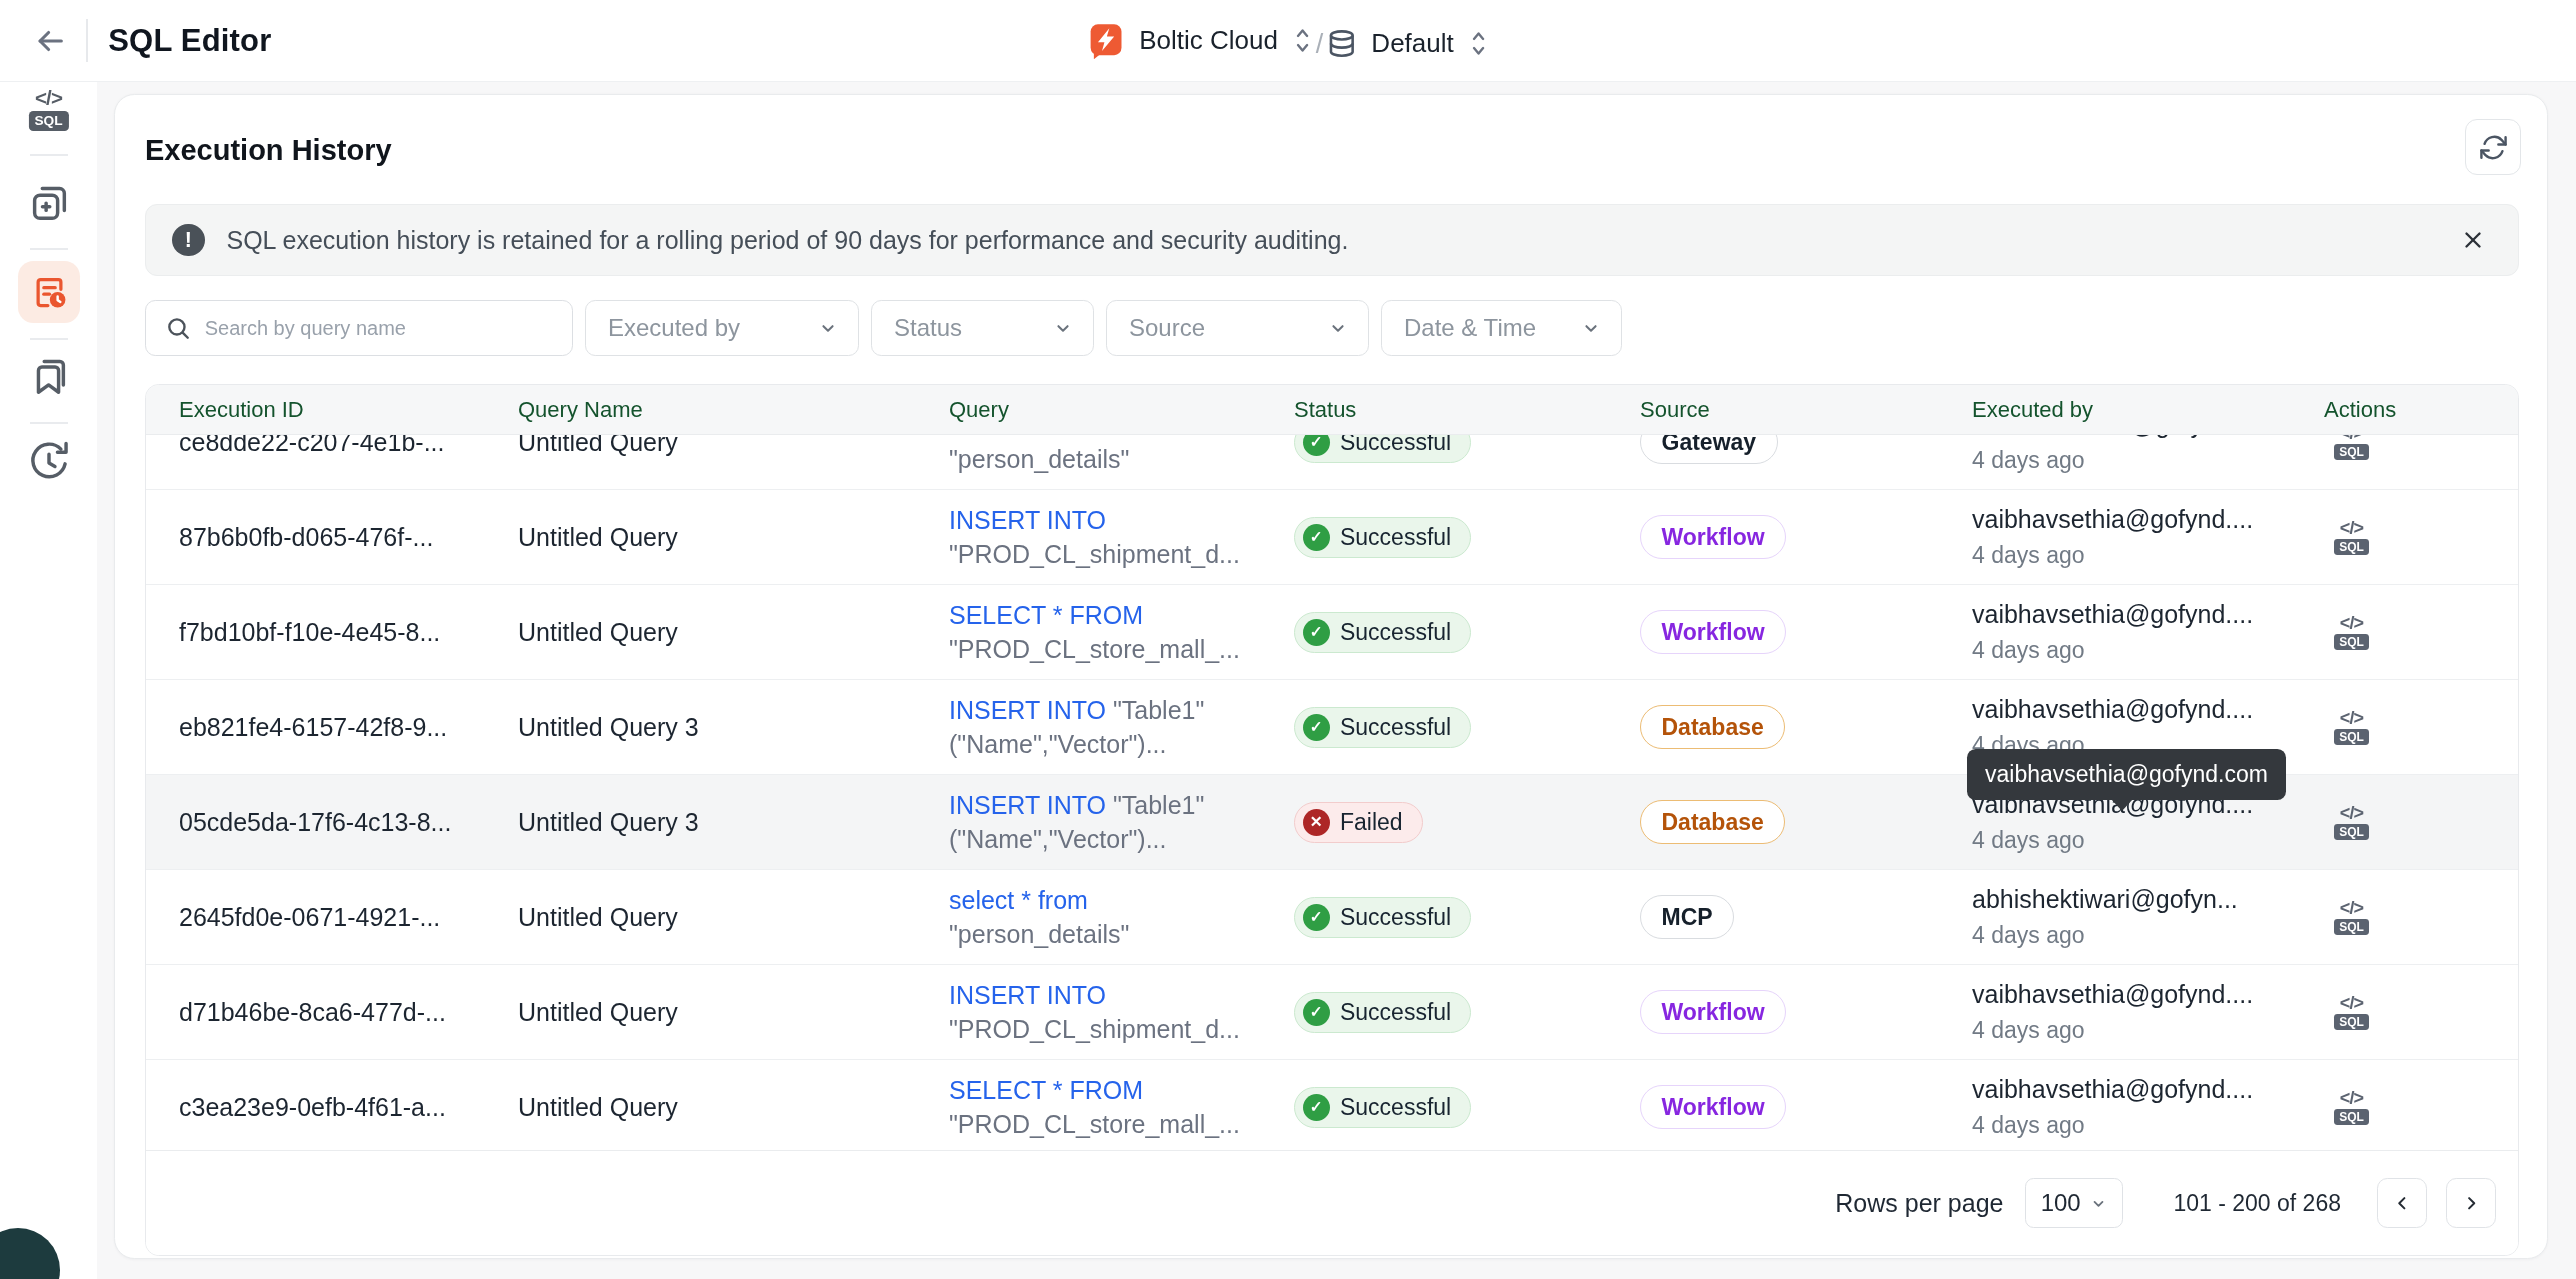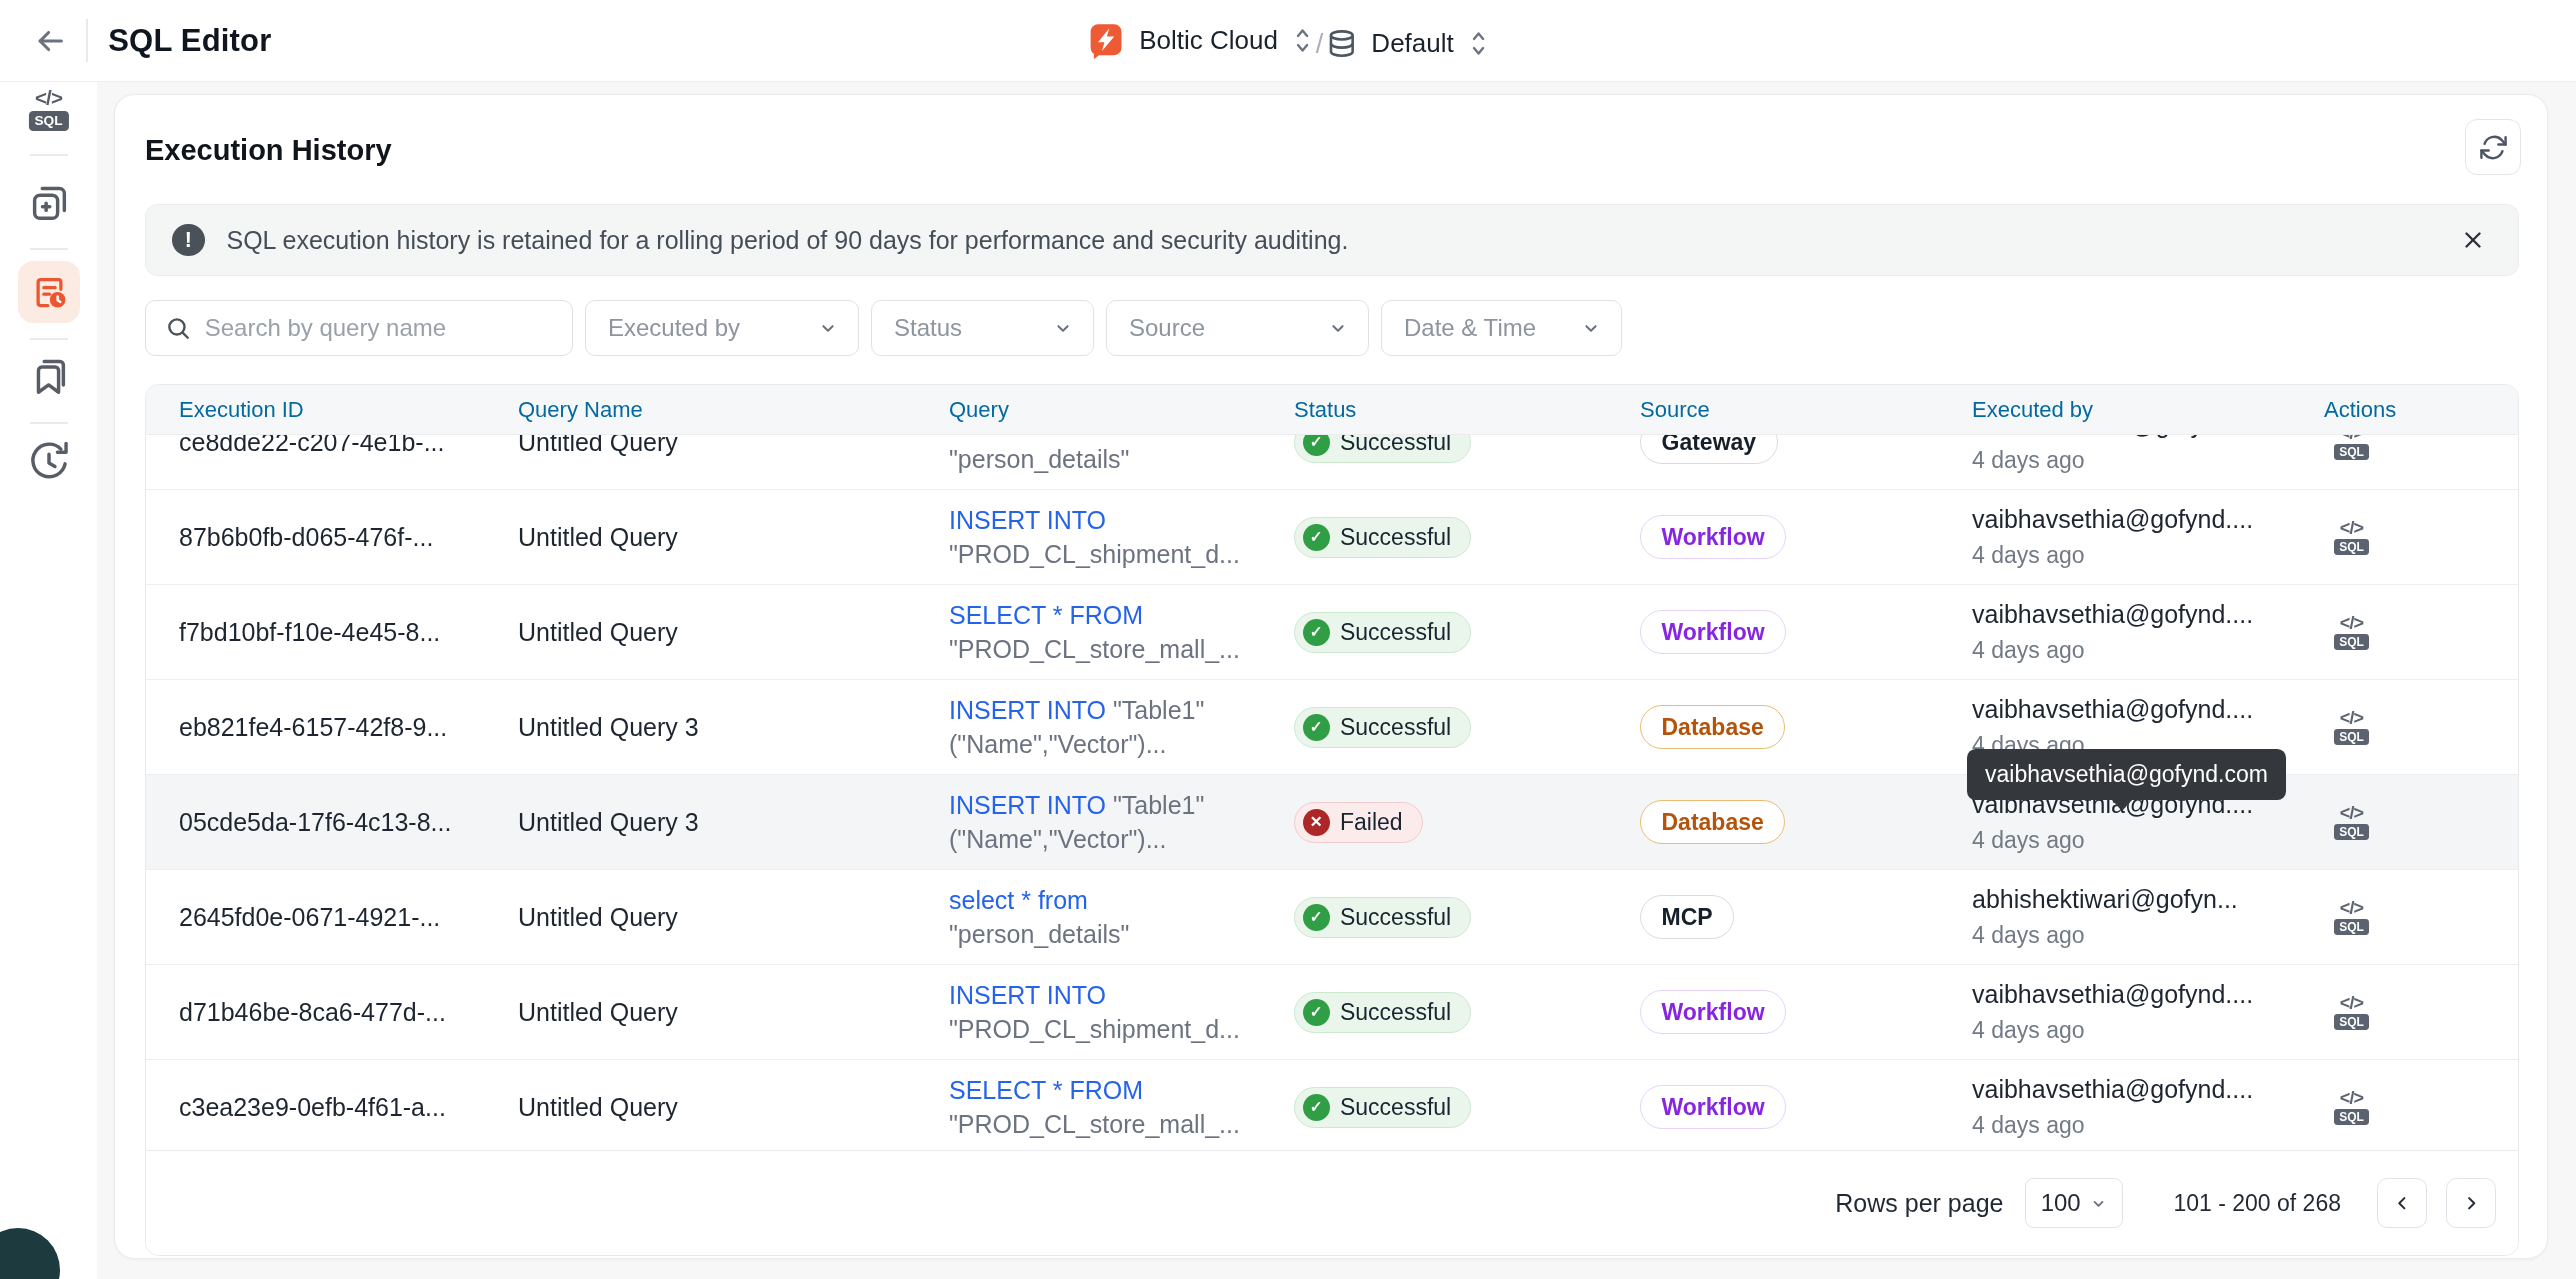--- a/index.html
+++ b/index.html
@@ -50,30 +50,30 @@
     background: #f4f5f5; border: 0.9px solid #ebedee; border-radius: 12px;
     display: flex; align-items: center; padding: 0 32.5px 0 26px;
   }
   .banner-icon { width: 32.5px; height: 32.5px; border-radius: 50%; background: #4a5158; color: #fff; font-size: 21.4px; font-weight: 700; display: flex; align-items: center; justify-content: center; flex: none; }
   .banner-text { margin-left: 22px; font-size: 25px; color: #454e58; }
   .banner-close { margin-left: auto; cursor: pointer; }
 
   
   .filters { position: absolute; left: 30px; top: 205px; height: 56px; display: flex; gap: 12px; }
   .search-box { width: 428px; height: 56px; border: 1.3px solid #dcdfe3; border-radius: 10.3px; display: flex; align-items: center; padding-left: 19px; background: #fff; }
-  .search-box input { border: none; outline: none; font-family: "Liberation Sans", sans-serif; font-size: 24px; color: #1f2937; margin-left: 13.7px; width: 342px; background: transparent; }
+  .search-box input { border: none; outline: none; font-family: "Liberation Sans", sans-serif; font-size: 20px; color: #1f2937; margin-left: 13.7px; width: 342px; background: transparent; }
   .search-box input::placeholder { color: #99a1ab; }
   .dropdown { height: 56px; border: 1.3px solid #dfe2e5; border-radius: 10.3px; background: #fff; display: flex; align-items: center; justify-content: space-between; padding: 0 19px 0 22px; cursor: pointer; }
   .dropdown .dd-label { font-size: 24px; color: #8d959e; }
   .dd-executed { width: 274px; } .dd-status { width: 223px; } .dd-source { width: 263px; } .dd-date { width: 241px; }
 
   
   .table-wrap { position: absolute; left: 30px; top: 289px; width: 2374px; height: 872px; border: 0.9px solid #e8eaed; border-radius: 13.7px; overflow: hidden; background: #fff; }
   .thead, .trow { display: grid; grid-template-columns: 339px 431px 345px 346px 332px 352px 1fr; align-items: center; padding-left: 33px; }
-  .thead { height: 50px; background: #f6f7f8; border-bottom: 0.9px solid #eaecee; font-size: 22px; font-weight: 500; color: #0369a1; }
+  .thead { height: 50px; background: #f6f7f8; border-bottom: 0.9px solid #eaecee; font-size: 22px; font-weight: 500; color: #14532d; }
   .tbody { position: relative; height: 718px; overflow: hidden; }
   .tbody-inner { margin-top: -40px; }
   .trow { height: 95px; border-bottom: 0.9px solid #edeff1; background: #fff; }
   .trow.hovered { background: #f4f5f6; }
   .cell-id, .cell-name { font-size: 25px; color: #1c2530; }
   .cell-query { font-size: 25px; line-height: 34px; }
   .kw { color: #2563eb; }
   .qrest, .qline2 { color: #6b7280; }
   .badge { display: inline-flex; align-items: center; gap: 10.3px; padding: 6px 19px 6px 7.7px; border-radius: 854px; border: 1.3px solid; font-size: 23px; font-weight: 500; color: #182430; }
   .badge.success { background: #eaf6eb; border-color: #cbe9cf; }

